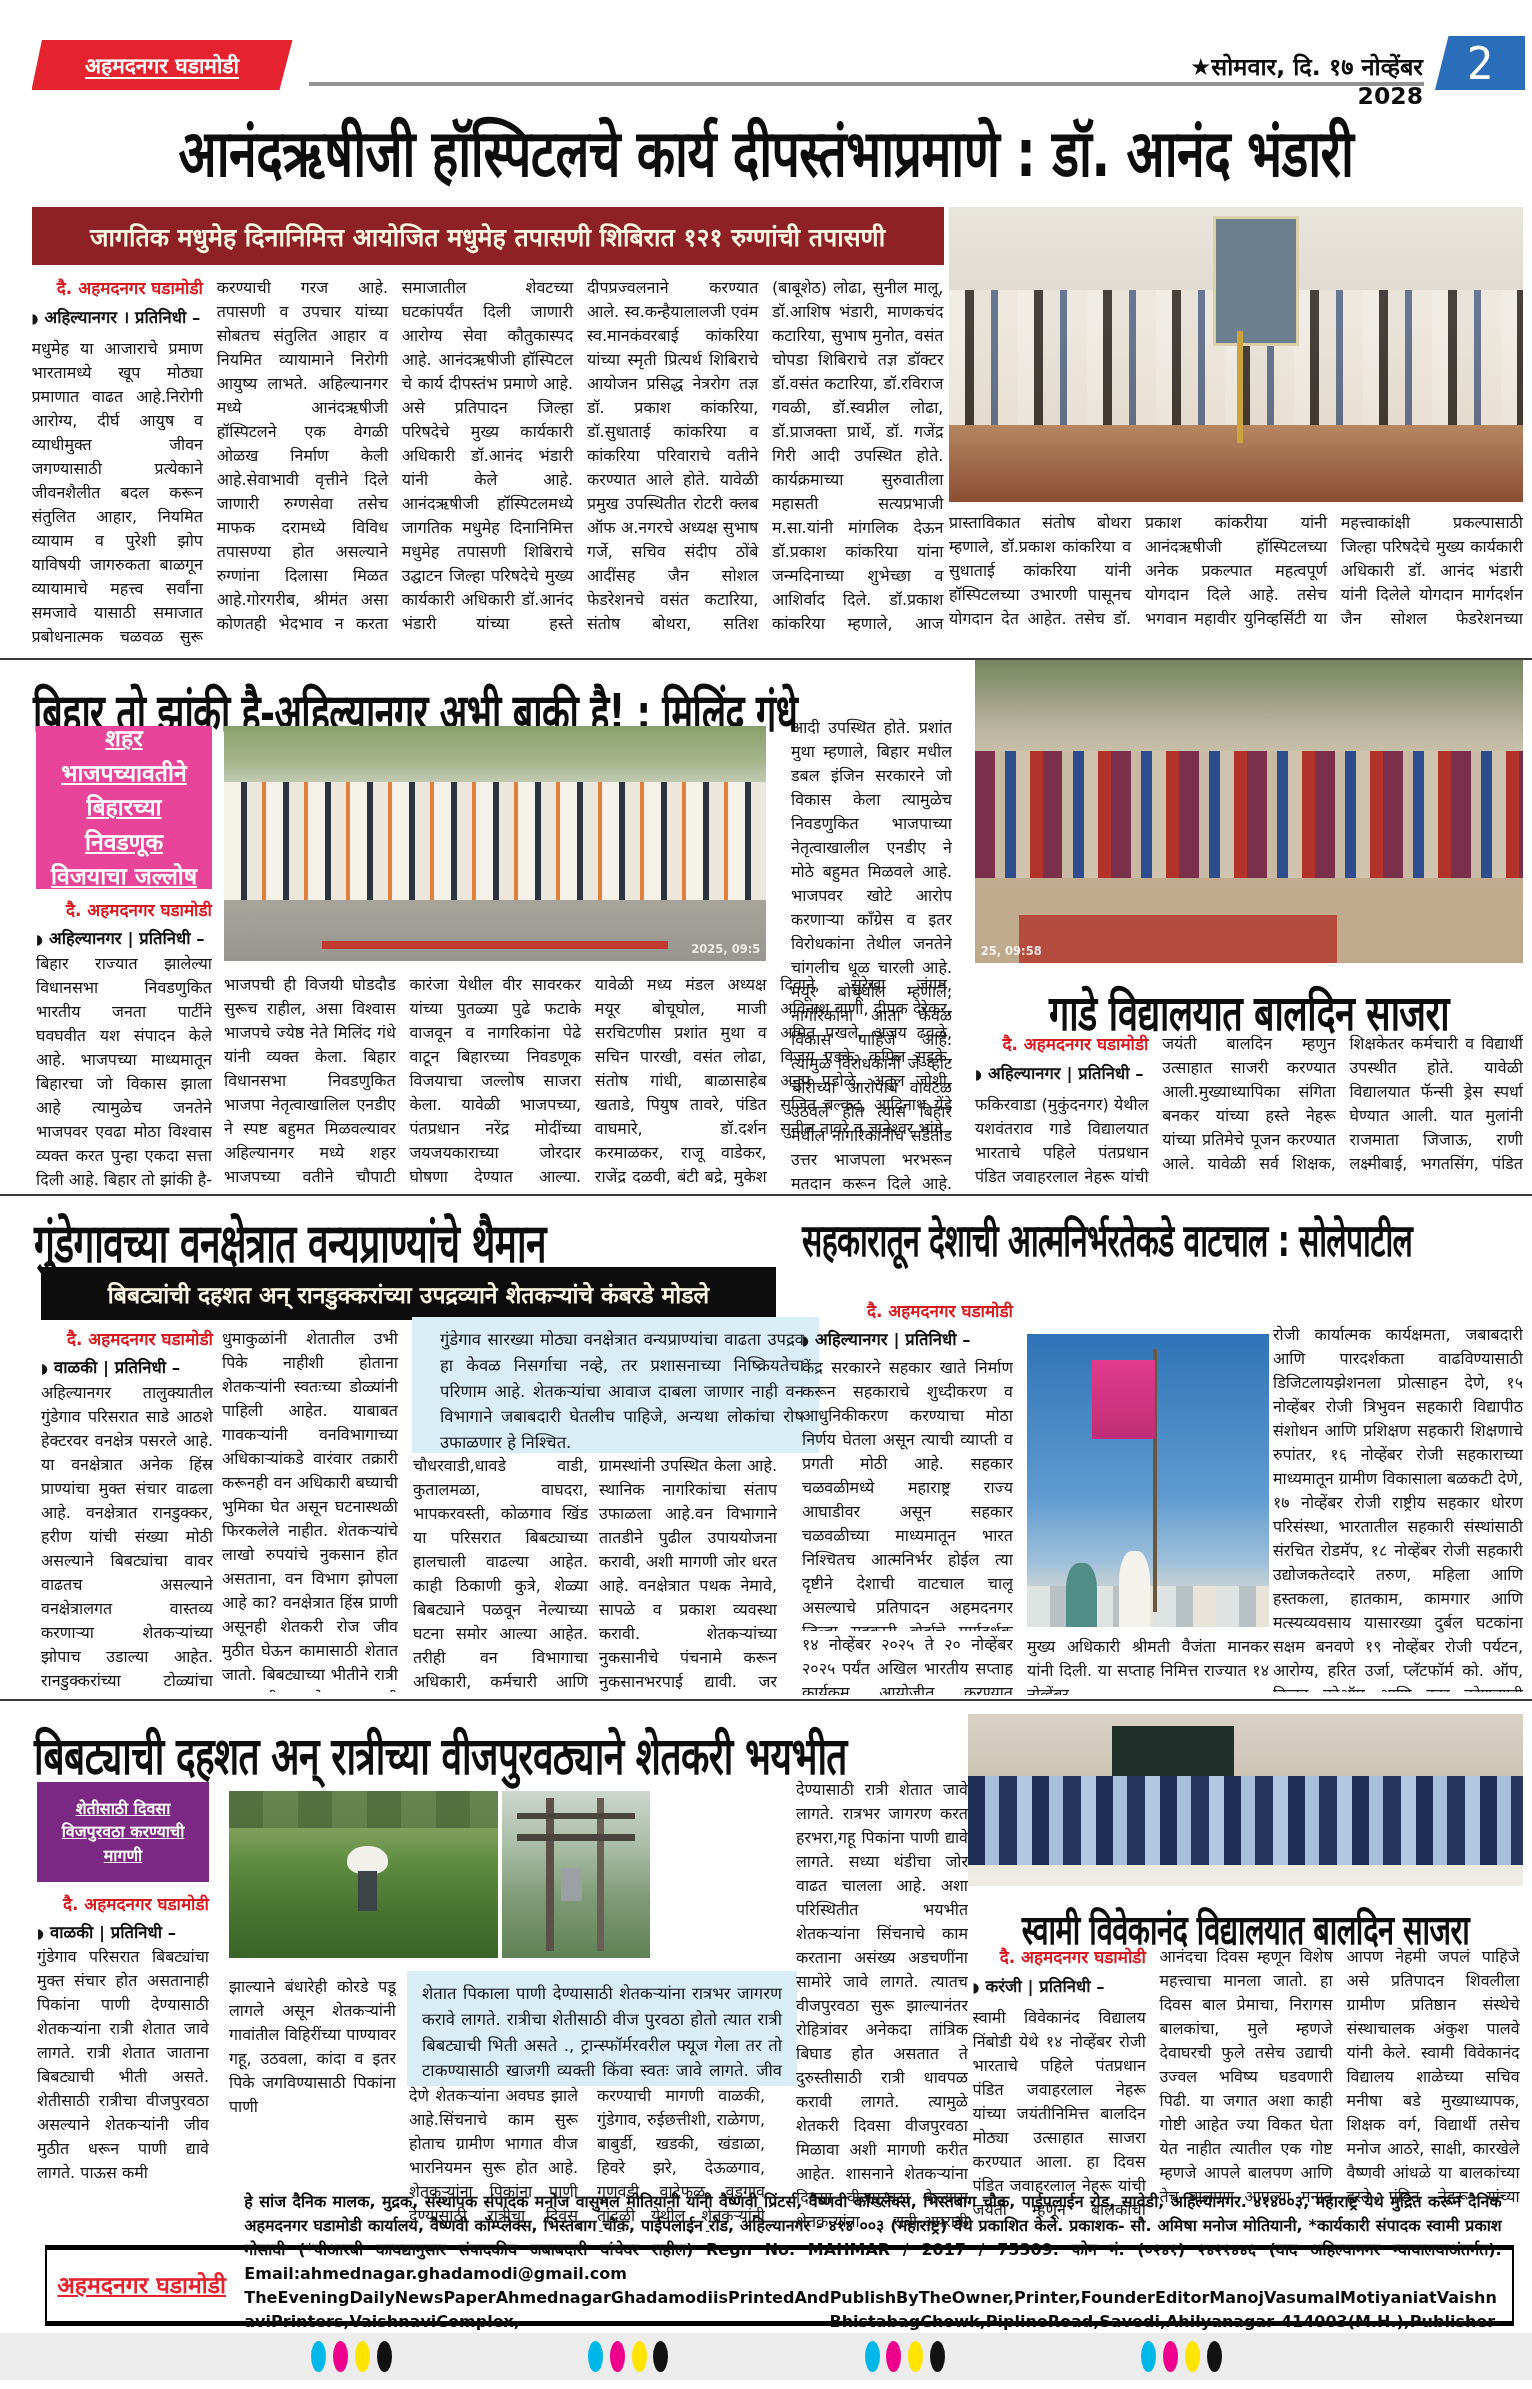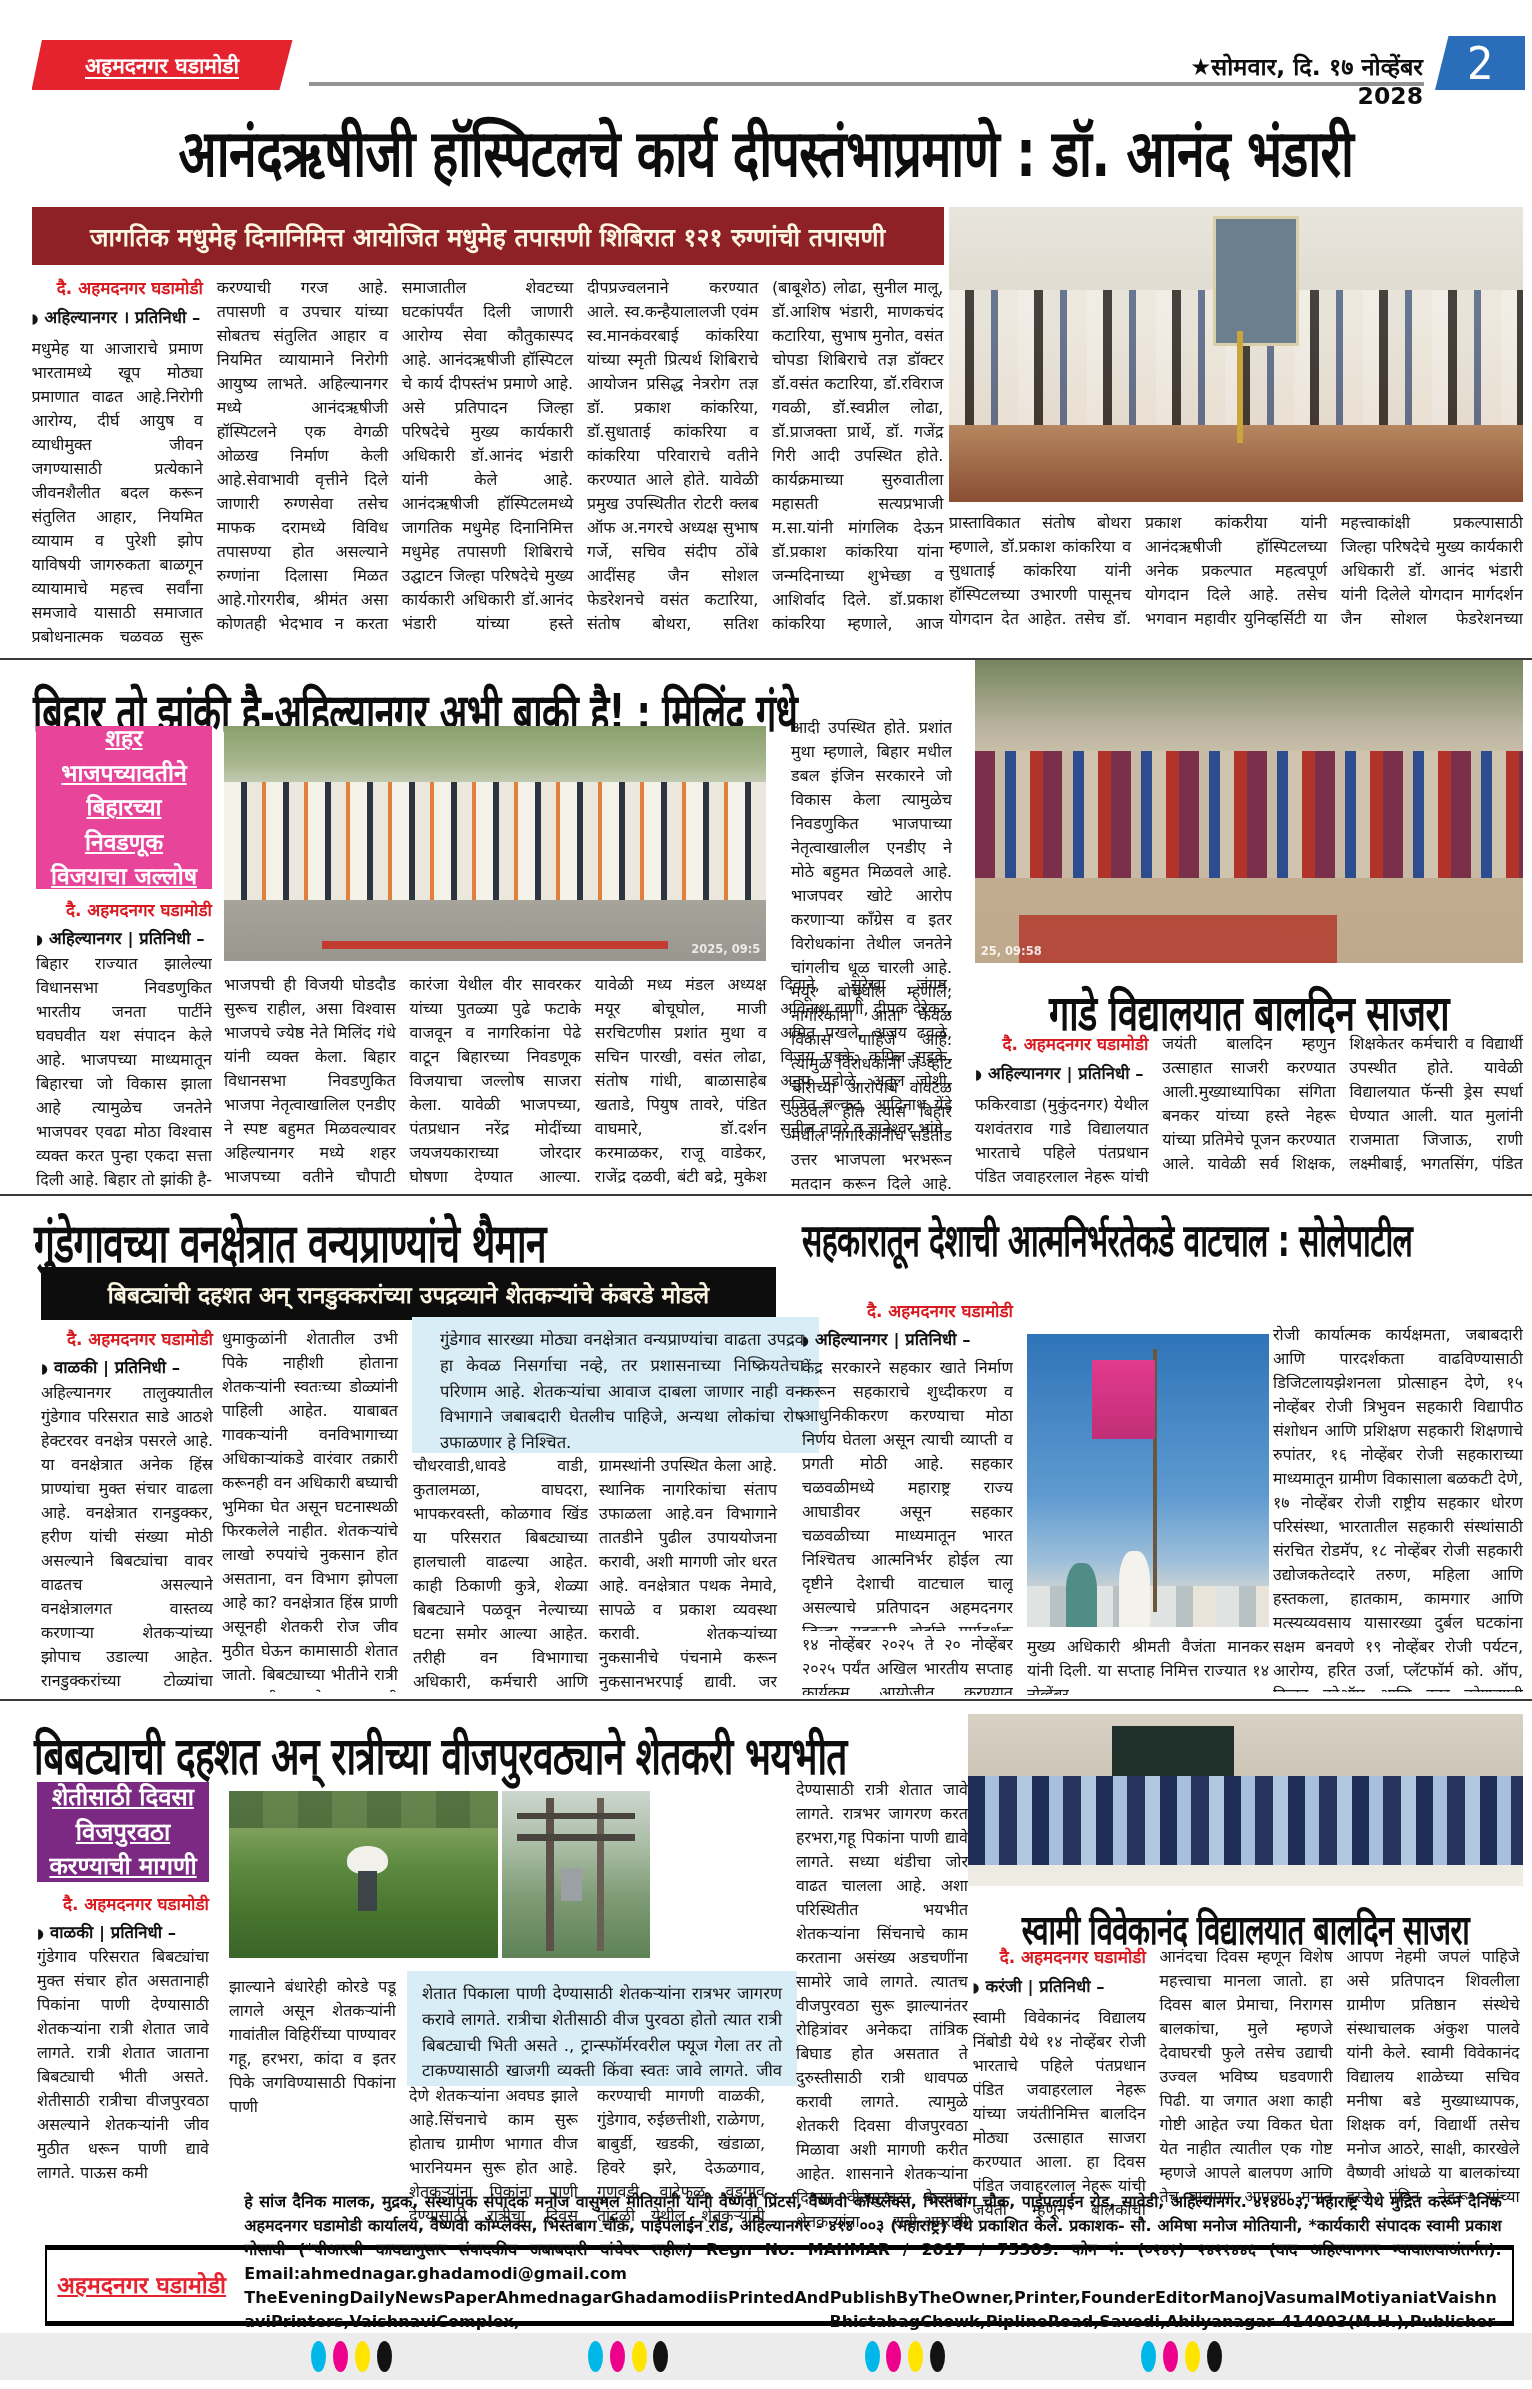--- a/index.html
+++ b/index.html
@@ -170,39 +170,39 @@
     <div class="ph4-fig2"></div>
   </div>
   <div class="abs bodytext" style="left:1273px;top:1323px;width:250px;height:369px;overflow:hidden;">रोजी कार्यात्मक कार्यक्षमता, जबाबदारी आणि पारदर्शकता वाढविण्यासाठी डिजिटलायझेशनला प्रोत्साहन देणे, १५ नोव्हेंबर रोजी त्रिभुवन सहकारी विद्यापीठ संशोधन आणि प्रशिक्षण सहकारी शिक्षणाचे रुपांतर, १६ नोव्हेंबर रोजी सहकाराच्या माध्यमातून ग्रामीण विकासाला बळकटी देणे, १७ नोव्हेंबर रोजी राष्ट्रीय सहकार धोरण परिसंस्था, भारतातील सहकारी संस्थांसाठी संरचित रोडमॅप, १८ नोव्हेंबर रोजी सहकारी उद्योजकतेव्दारे तरुण, महिला आणि हस्तकला, हातकाम, कामगार आणि मत्स्यव्यवसाय यासारख्या दुर्बल घटकांना सक्षम बनवणे १९ नोव्हेंबर रोजी पर्यटन, आरोग्य, हरित उर्जा, प्लॅटफॉर्म को. ऑप, किचन कोऑप आणि इतर कोणत्याही संभाव्य क्षेत्रासारख्या उदयोन्मुख क्षेत्रांमध्ये सहकारी संस्थांचा विस्तार करणे, आणि २० नोव्हेंबर रोजीजागतिक स्पर्धात्मकतेसाठी सहकारी व्यवसाय मॉडेल्समधील नवोपक्रम असे अनेक उपक्रम आयोजीत करण्यात आले असल्याची माहिती बोर्डाच्या मुख्य अधिकारी श्रीमती मानकर यांनी दिली.</div>
   <div class="abs bodytext" style="left:802px;top:1633px;width:211px;height:62px;overflow:hidden;">१४ नोव्हेंबर २०२५ ते २० नोव्हेंबर २०२५ पर्यंत अखिल भारतीय सप्ताह कार्यक्रम आयोजीत करण्यात आल्याची माहिती सहकार बोर्डाच्या</div>
   <div class="abs bodytext" style="left:1027px;top:1635px;width:242px;height:60px;overflow:hidden;">मुख्य अधिकारी श्रीमती वैजंता मानकर यांनी दिली. या सप्ताह निमित्त राज्यात १४ नोव्हेंबर</div>
 
   <div class="abs sep" style="left:0;top:1699px;width:1533px;"></div>
 
   <div class="abs" style="left:0;top:1706px;width:973px;height:530px;">
     <div class="abs hl" style="left:34px;top:11.5px;width:939px;font-size:37px;transform:scaleY(1.4);">बिबट्याची दहशत अन् रात्रीच्या वीजपुरवठ्याने शेतकरी भयभीत</div>
-    <div class="abs colorbox" style="left:37px;top:76px;width:172px;height:100px;background:#7b2982;font-size:24px;line-height:1.45;padding:4.6px 8px;box-sizing:border-box;">शेतीसाठी दिवसा विजपुरवठा करण्याची मागणी</div>
+    <div class="abs colorbox" style="left:37px;top:76px;width:172px;height:100px;background:#7b2982;font-size:16px;line-height:1.45;padding:4.6px 8px;box-sizing:border-box;">शेतीसाठी दिवसा विजपुरवठा करण्याची मागणी</div>
     <div class="abs" style="left:37px;top:186px;width:172px;">
       <div class="byline-red">दै. अहमदनगर घडामोडी</div>
       <div class="dateline"><span class="dlb">◗</span> <span>वाळकी | प्रतिनिधी –</span></div>
     </div>
     <div class="abs bodytext" style="left:37px;top:239px;width:172px;height:286px;overflow:hidden;">गुंडेगाव परिसरात बिबट्यांचा मुक्त संचार होत असतानाही पिकांना पाणी देण्यासाठी शेतकऱ्यांना रात्री शेतात जावे लागते. रात्री शेतात जाताना बिबट्याची भीती असते. शेतीसाठी रात्रीचा वीजपुरवठा असल्याने शेतकऱ्यांनी जीव मुठीत धरून पाणी द्यावे लागते. पाऊस कमी</div>
     <div class="abs photo ph5" style="left:229px;top:85px;width:269px;height:167px;">
       <div class="ph5-trees"></div>
       <div class="ph5-body"></div>
       <div class="ph5-legs"></div>
     </div>
     <div class="abs photo ph6" style="left:502px;top:85px;width:148px;height:167px;">
       <div class="ph6-pole1"></div>
       <div class="ph6-pole2"></div>
       <div class="ph6-bar1"></div>
       <div class="ph6-bar2"></div>
       <div class="ph6-box"></div>
     </div>
-    <div class="abs bodytext" style="left:229px;top:269px;width:167px;height:257px;overflow:hidden;">झाल्याने बंधारेही कोरडे पडू लागले असून शेतकऱ्यांनी गावांतील विहिरींच्या पाण्यावर गहू, हरभरा, कांदा व इतर पिके जगविण्यासाठी पिकांना पाणी</div>
+    <div class="abs bodytext" style="left:229px;top:269px;width:167px;height:257px;overflow:hidden;">झाल्याने बंधारेही कोरडे पडू लागले असून शेतकऱ्यांनी गावांतील विहिरींच्या पाण्यावर गहू, उठवला, कांदा व इतर पिके जगविण्यासाठी पिकांना पाणी</div>
     <div class="abs quotebox" style="left:407px;top:265px;width:360px;height:94px;">
       <span>शेतात पिकाला पाणी देण्यासाठी शेतकऱ्यांना रात्रभर जागरण करावे लागते. रात्रीचा शेतीसाठी वीज पुरवठा होतो त्यात रात्री बिबट्याची भिती असते ., ट्रान्स्फॉर्मरवरील फ्यूज गेला तर तो टाकण्यासाठी खाजगी व्यक्ती किंवा स्वतः जावे लागते. जीव धोक्यात घालून फ्यूज टाकावा लागतो.</span>
       
     </div>
     <div class="abs bodytext" style="left:409px;top:378px;width:169px;height:148px;overflow:hidden;">देणे शेतकऱ्यांना अवघड झाले आहे.सिंचनाचे काम सुरू होताच ग्रामीण भागात वीज भारनियमन सुरू होत आहे. शेतकऱ्यांना पिकांना पाणी देण्यासाठी रात्रीचा दिवस करावा लागत असून त्रासलेल्या शेतकऱ्यांनी दिवसा वीजपुरवठा</div>
     <div class="abs bodytext" style="left:597px;top:378px;width:168px;height:148px;overflow:hidden;">करण्याची मागणी वाळकी, गुंडेगाव, रुईछत्तीशी, राळेगण, बाबुर्डी, खडकी, खंडाळा, हिवरे झरे, देऊळगाव, गुणवडी, वाटेफळ, वडगाव तांदळी येथील शेतकऱ्यांनी केली आहे.शेतकऱ्यांना दिवसभर शेतात राबल्यानंतर पिकांना पाणी</div>
     <div class="abs bodytext" style="left:796px;top:72px;width:172px;height:455px;overflow:hidden;">देण्यासाठी रात्री शेतात जावे लागते. रात्रभर जागरण करत हरभरा,गहू पिकांना पाणी द्यावे लागते. सध्या थंडीचा जोर वाढत चालला आहे. अशा परिस्थितीत भयभीत शेतकऱ्यांना सिंचनाचे काम करताना असंख्य अडचणींना सामोरे जावे लागते. त्यातच वीजपुरवठा सुरू झाल्यानंतर रोहित्रांवर अनेकदा तांत्रिक बिघाड होत असतात ते दुरुस्तीसाठी रात्री धावपळ करावी लागते. त्यामुळे शेतकरी दिवसा वीजपुरवठा मिळावा अशी मागणी करीत आहेत. शासनाने शेतकऱ्यांना दिवसा वीजपुरवठा केल्यास शेतकऱ्यांना रात्री-अपरात्री शेतात जावे लागणार नाही. शेतकरी हा सुद्धा माणूसच आहे, याचे भान महावितरण ने ठेवायला हवे. वीज वितरण कंपनीकडून कमी दाबाने होणाऱ्या पुरवठ्यामुळे शेतीकामांचा बोजवारा उडाला असून परिसरातील शेतकऱ्यांनी संताप व्यक्त केला आहे.</div>
   </div>
 
   <div class="abs" style="left:968px;top:1706px;width:559px;height:530px;">

